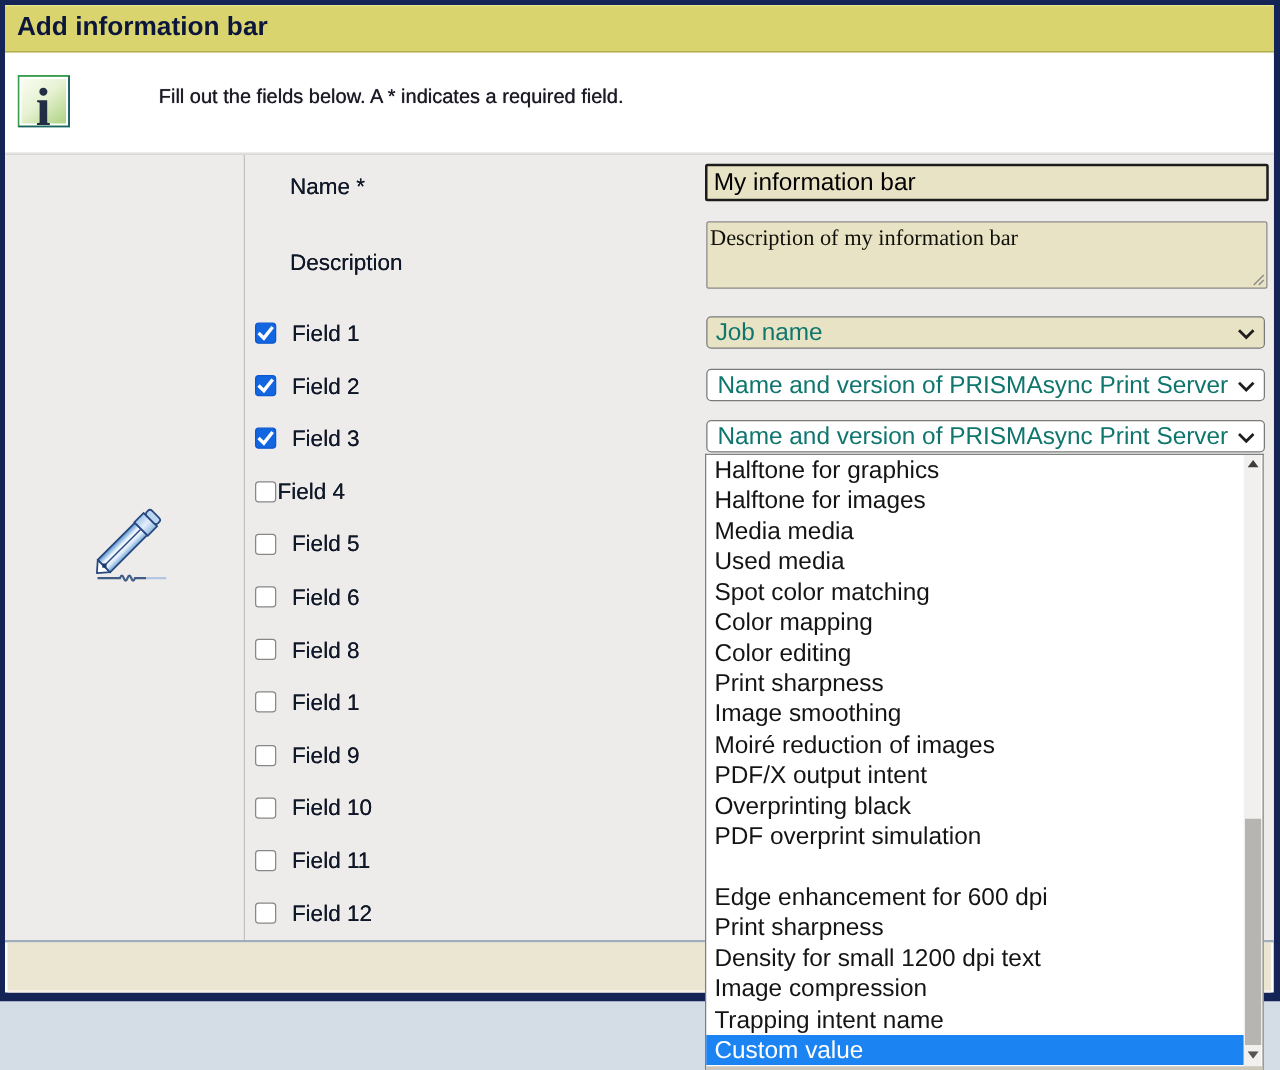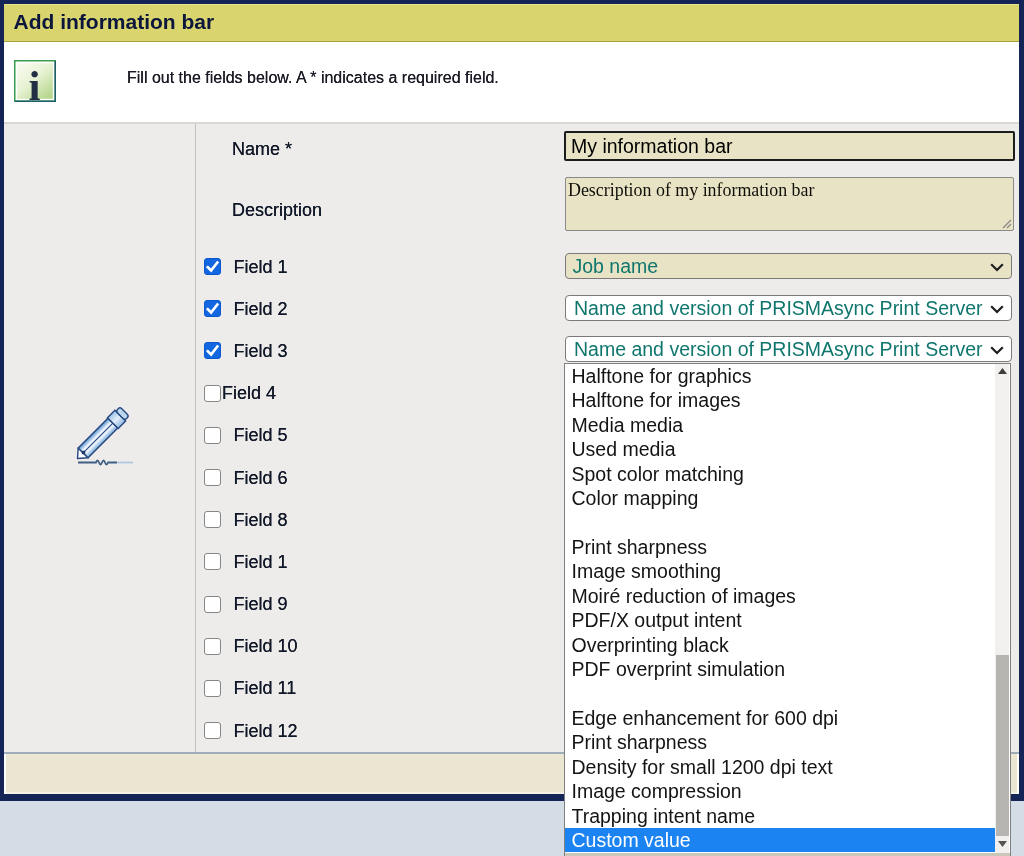--- a/index.html
+++ b/index.html
@@ -161,20 +161,21 @@
   <div class="abs" id="footedge"></div>
 </div>
 
 <div class="abs" id="popup">
     <div class="opt" style="top:0.0px">Halftone for graphics</div>
     <div class="opt" style="top:24.4px">Halftone for images</div>
     <div class="opt" style="top:48.8px">Media media</div>
     <div class="opt" style="top:73.3px">Used media</div>
     <div class="opt" style="top:122.1px">Color mapping</div>
     <div class="opt" style="top:97.7px">Spot color matching</div>
+    <div class="opt" style="top:146.5px">Color editing</div>
     <div class="opt" style="top:170.9px">Print sharpness</div>
     <div class="opt" style="top:195.4px">Image smoothing</div>
     <div class="opt" style="top:244.2px">PDF/X output intent</div>
     <div class="opt" style="top:219.8px">Moiré reduction of images</div>
     <div class="opt" style="top:268.6px">Overprinting black</div>
     <div class="opt" style="top:293.0px">PDF overprint simulation</div>
     <div class="opt" style="top:341.9px">Edge enhancement for 600 dpi</div>
     <div class="opt" style="top:366.3px">Print sharpness</div>
     <div class="opt" style="top:390.7px">Density for small 1200 dpi text</div>
     <div class="opt" style="top:415.1px">Image compression</div>

